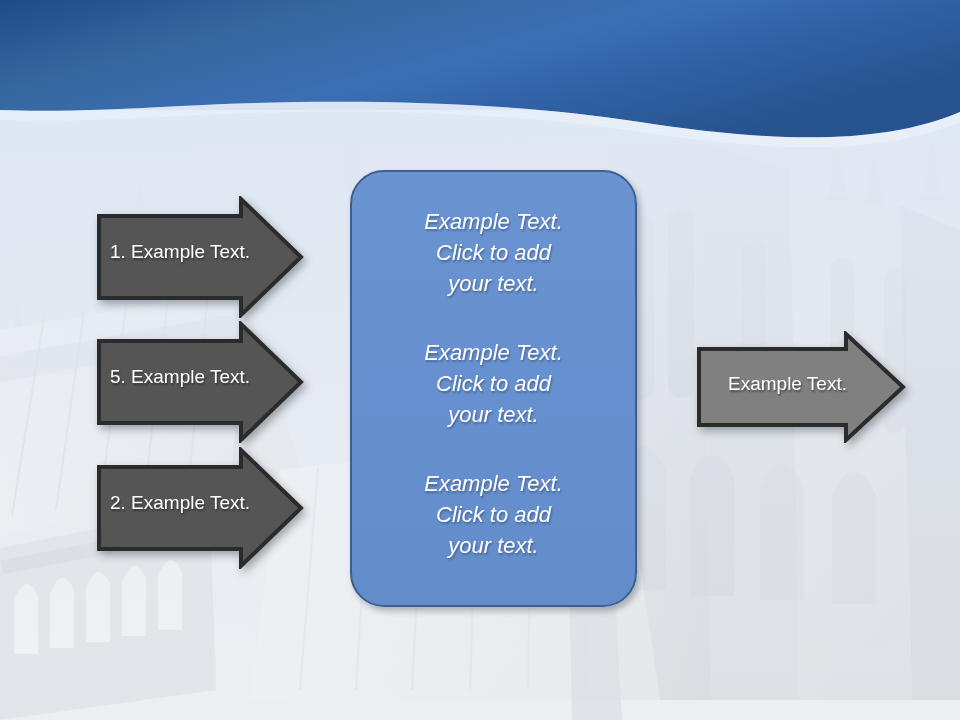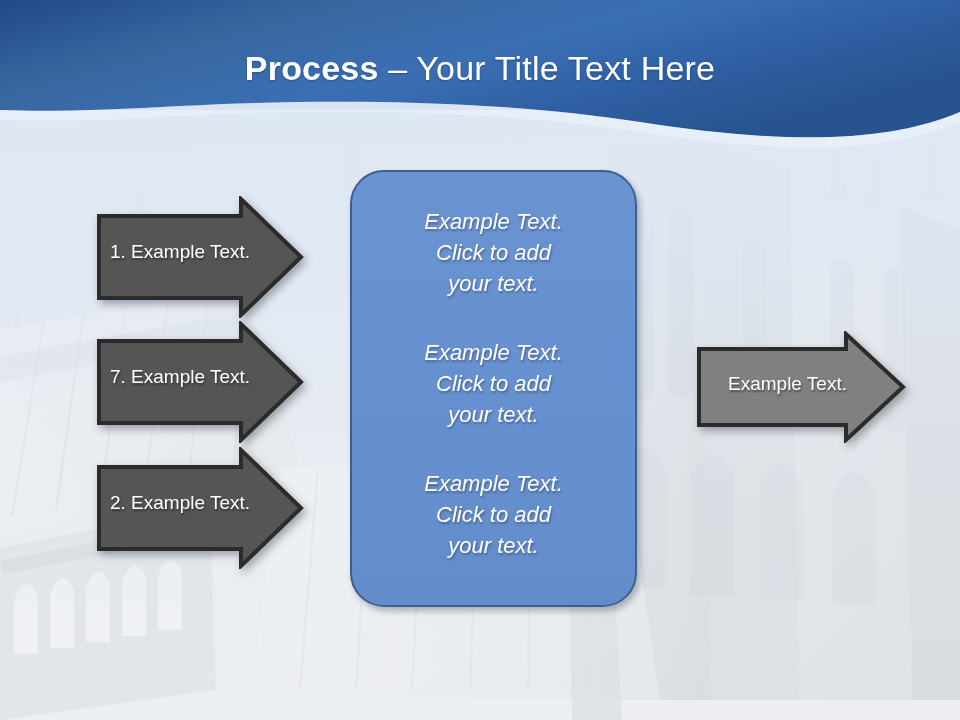--- a/index.html
+++ b/index.html
@@ -229,37 +229,34 @@
           <stop offset="78%" stop-color="#2f5fa3"></stop>
           <stop offset="100%" stop-color="#27548f"></stop>
         </linearGradient>
         <linearGradient id="hdrGlow" x1="0" y1="0" x2="0" y2="1">
           <stop offset="0%" stop-color="#1c4versión" stop-opacity="0"></stop>
         </linearGradient>
       </defs>
       <path d="M0,0 H960 V112 C880,146 770,142 640,122 C500,100 330,98 180,106 C110,110 50,112 0,110 Z" fill="url(#hdrGrad)"></path>
       <path d="M0,110 C50,112 110,110 180,106 C330,98 500,100 640,122 C770,142 880,146 960,112 L960,122 C880,156 770,152 640,132 C500,110 330,108 180,116 C110,120 50,122 0,120 Z" fill="#ffffff" opacity="0.30"></path>
     </svg>
-    <div class="title">
-      <span class="t-bold">Process</span><span class="t-rest"> – Your Title Text Here</span>
-    </div>
   </div>
 
   <div class="arrow arrow-left arrow-left-1">
     <svg width="208" height="122" viewBox="0 0 208 122">
       <polygon points="3,20 145,20 145,3 205,61 145,119 145,102 3,102" fill="#555555" stroke="#2b2b2b" stroke-width="4" stroke-linejoin="miter"></polygon>
     </svg>
     <span class="arrow-label">1. Example Text.</span>
   </div>
 
   <div class="arrow arrow-left arrow-left-2">
     <svg width="208" height="122" viewBox="0 0 208 122">
       <polygon points="3,20 145,20 145,3 205,61 145,119 145,102 3,102" fill="#555555" stroke="#2b2b2b" stroke-width="4" stroke-linejoin="miter"></polygon>
     </svg>
-    <span class="arrow-label">7. Example Text.</span>
+    <span class="arrow-label">5. Example Text.</span>
   </div>
 
   <div class="arrow arrow-left arrow-left-3">
     <svg width="208" height="122" viewBox="0 0 208 122">
       <polygon points="3,20 145,20 145,3 205,61 145,119 145,102 3,102" fill="#555555" stroke="#2b2b2b" stroke-width="4" stroke-linejoin="miter"></polygon>
     </svg>
     <span class="arrow-label">2. Example Text.</span>
   </div>
 
   <div class="center-box">

